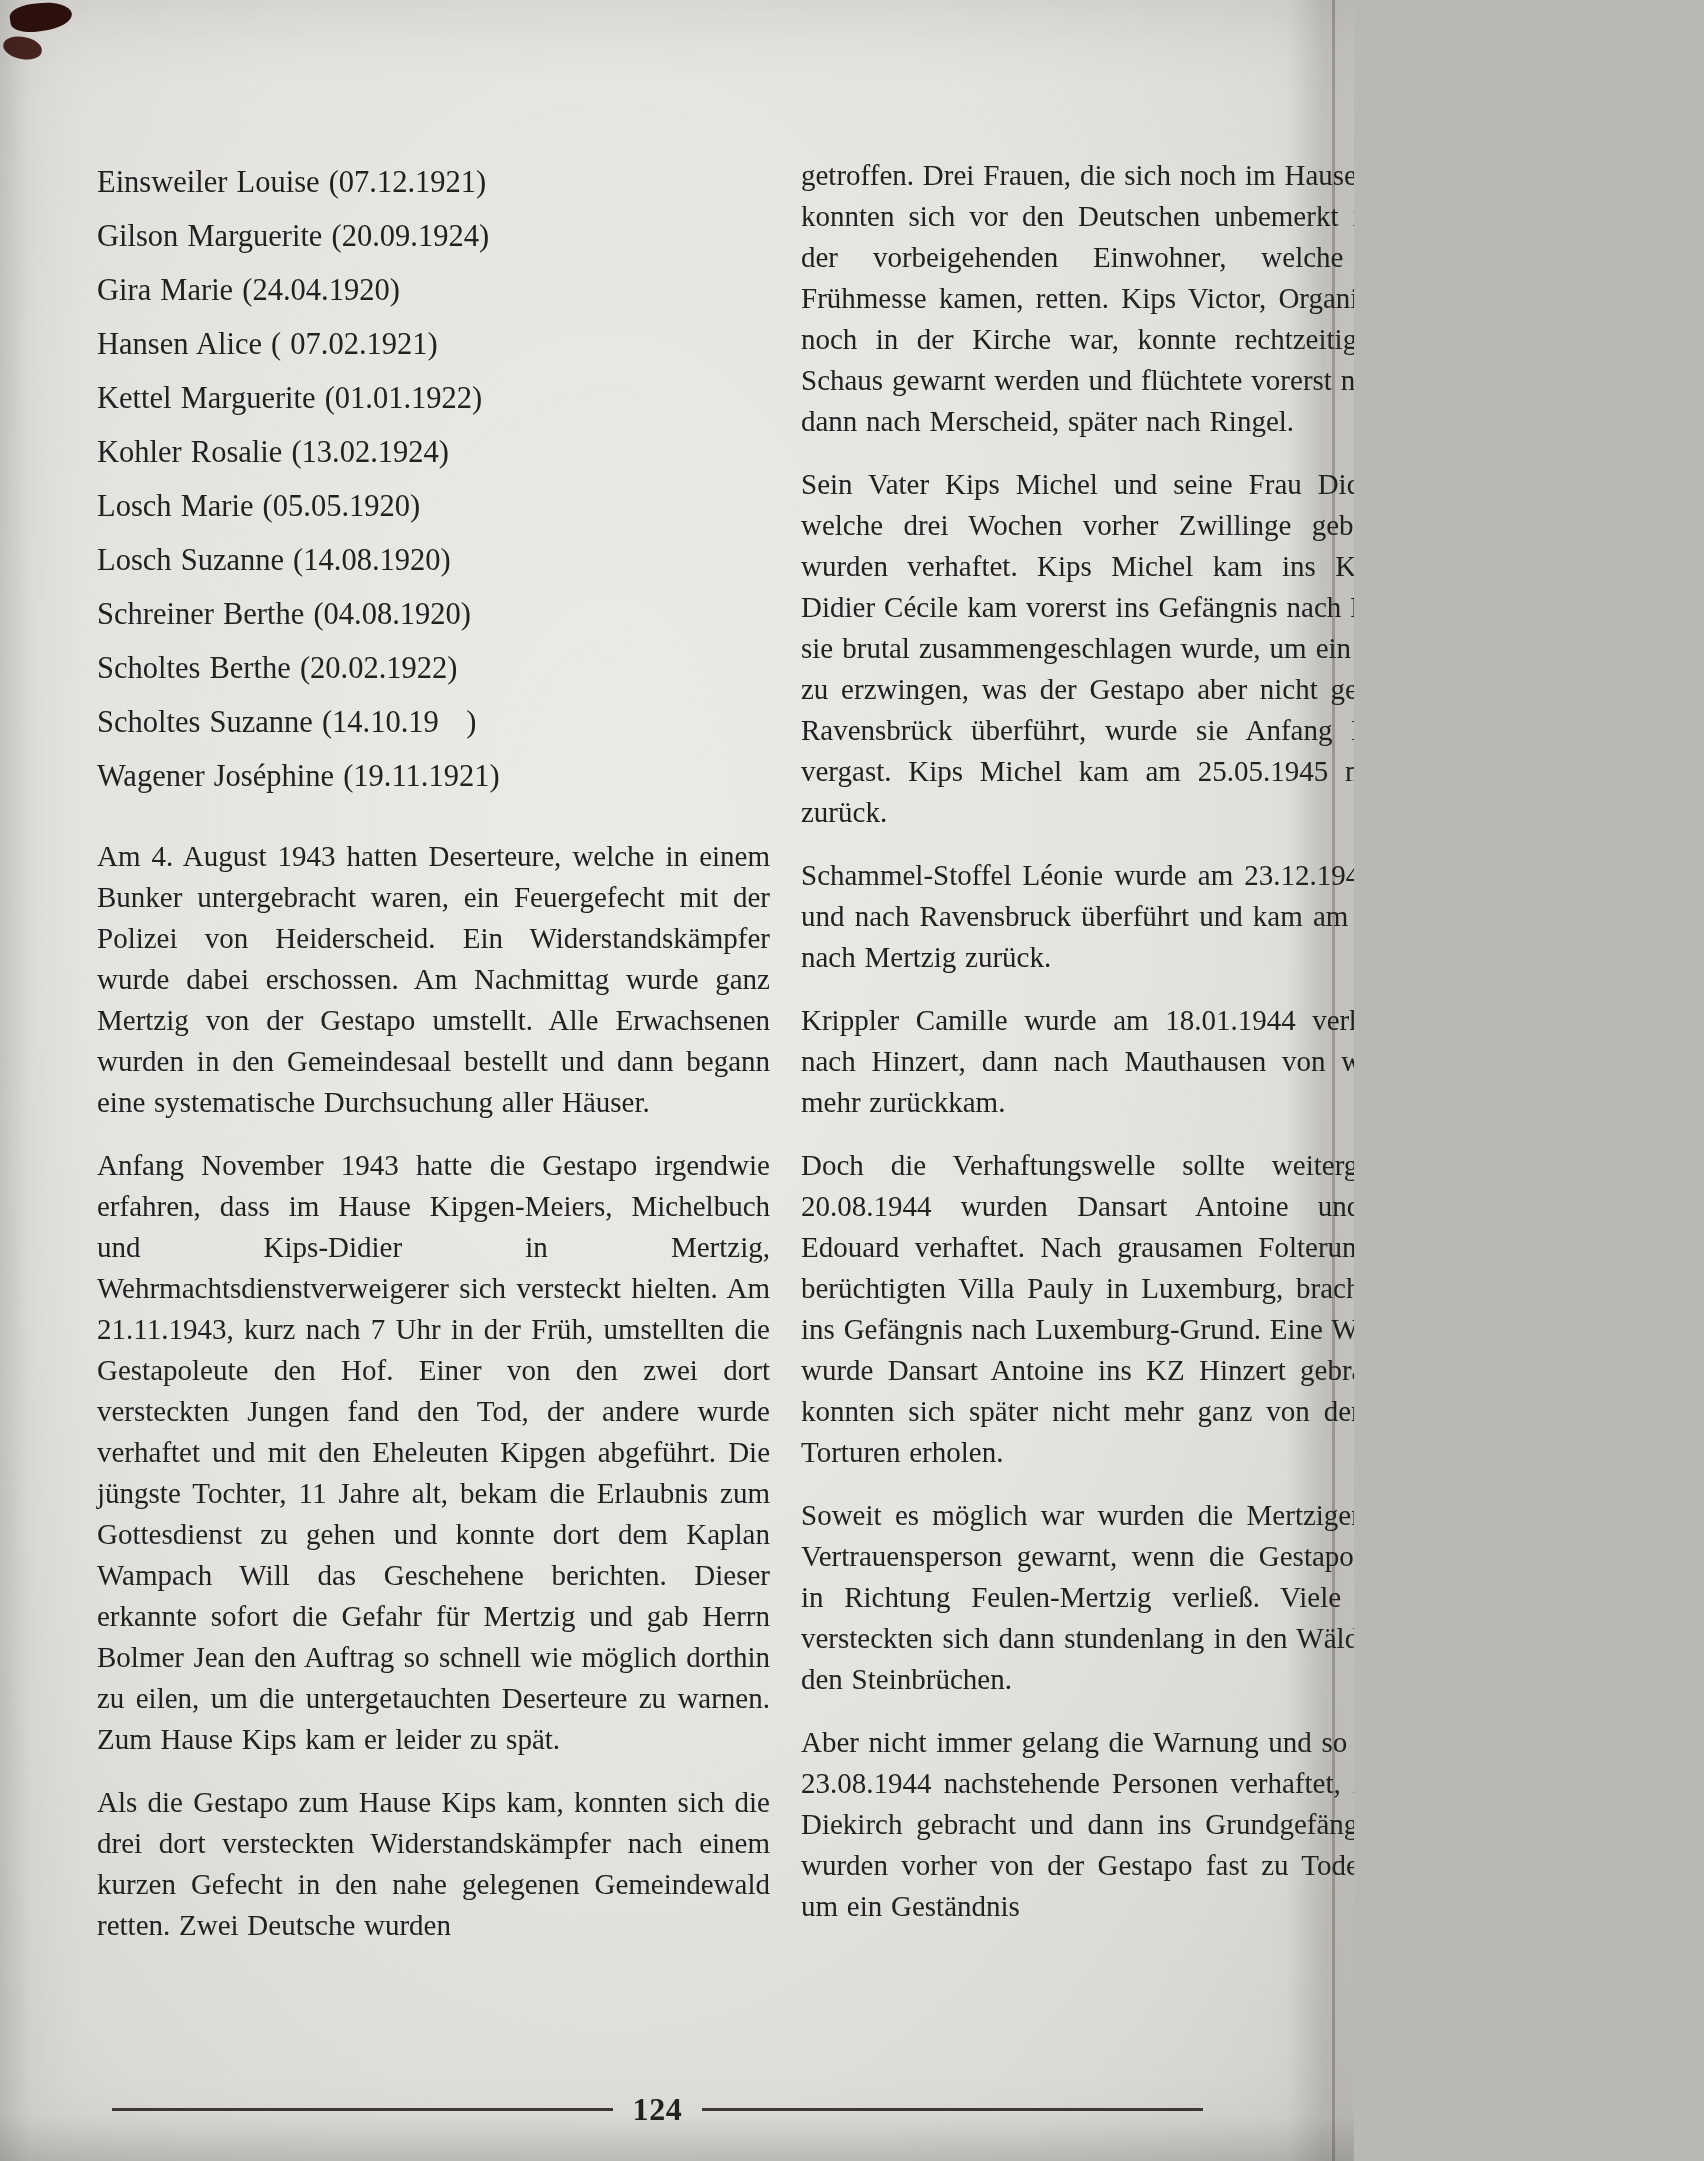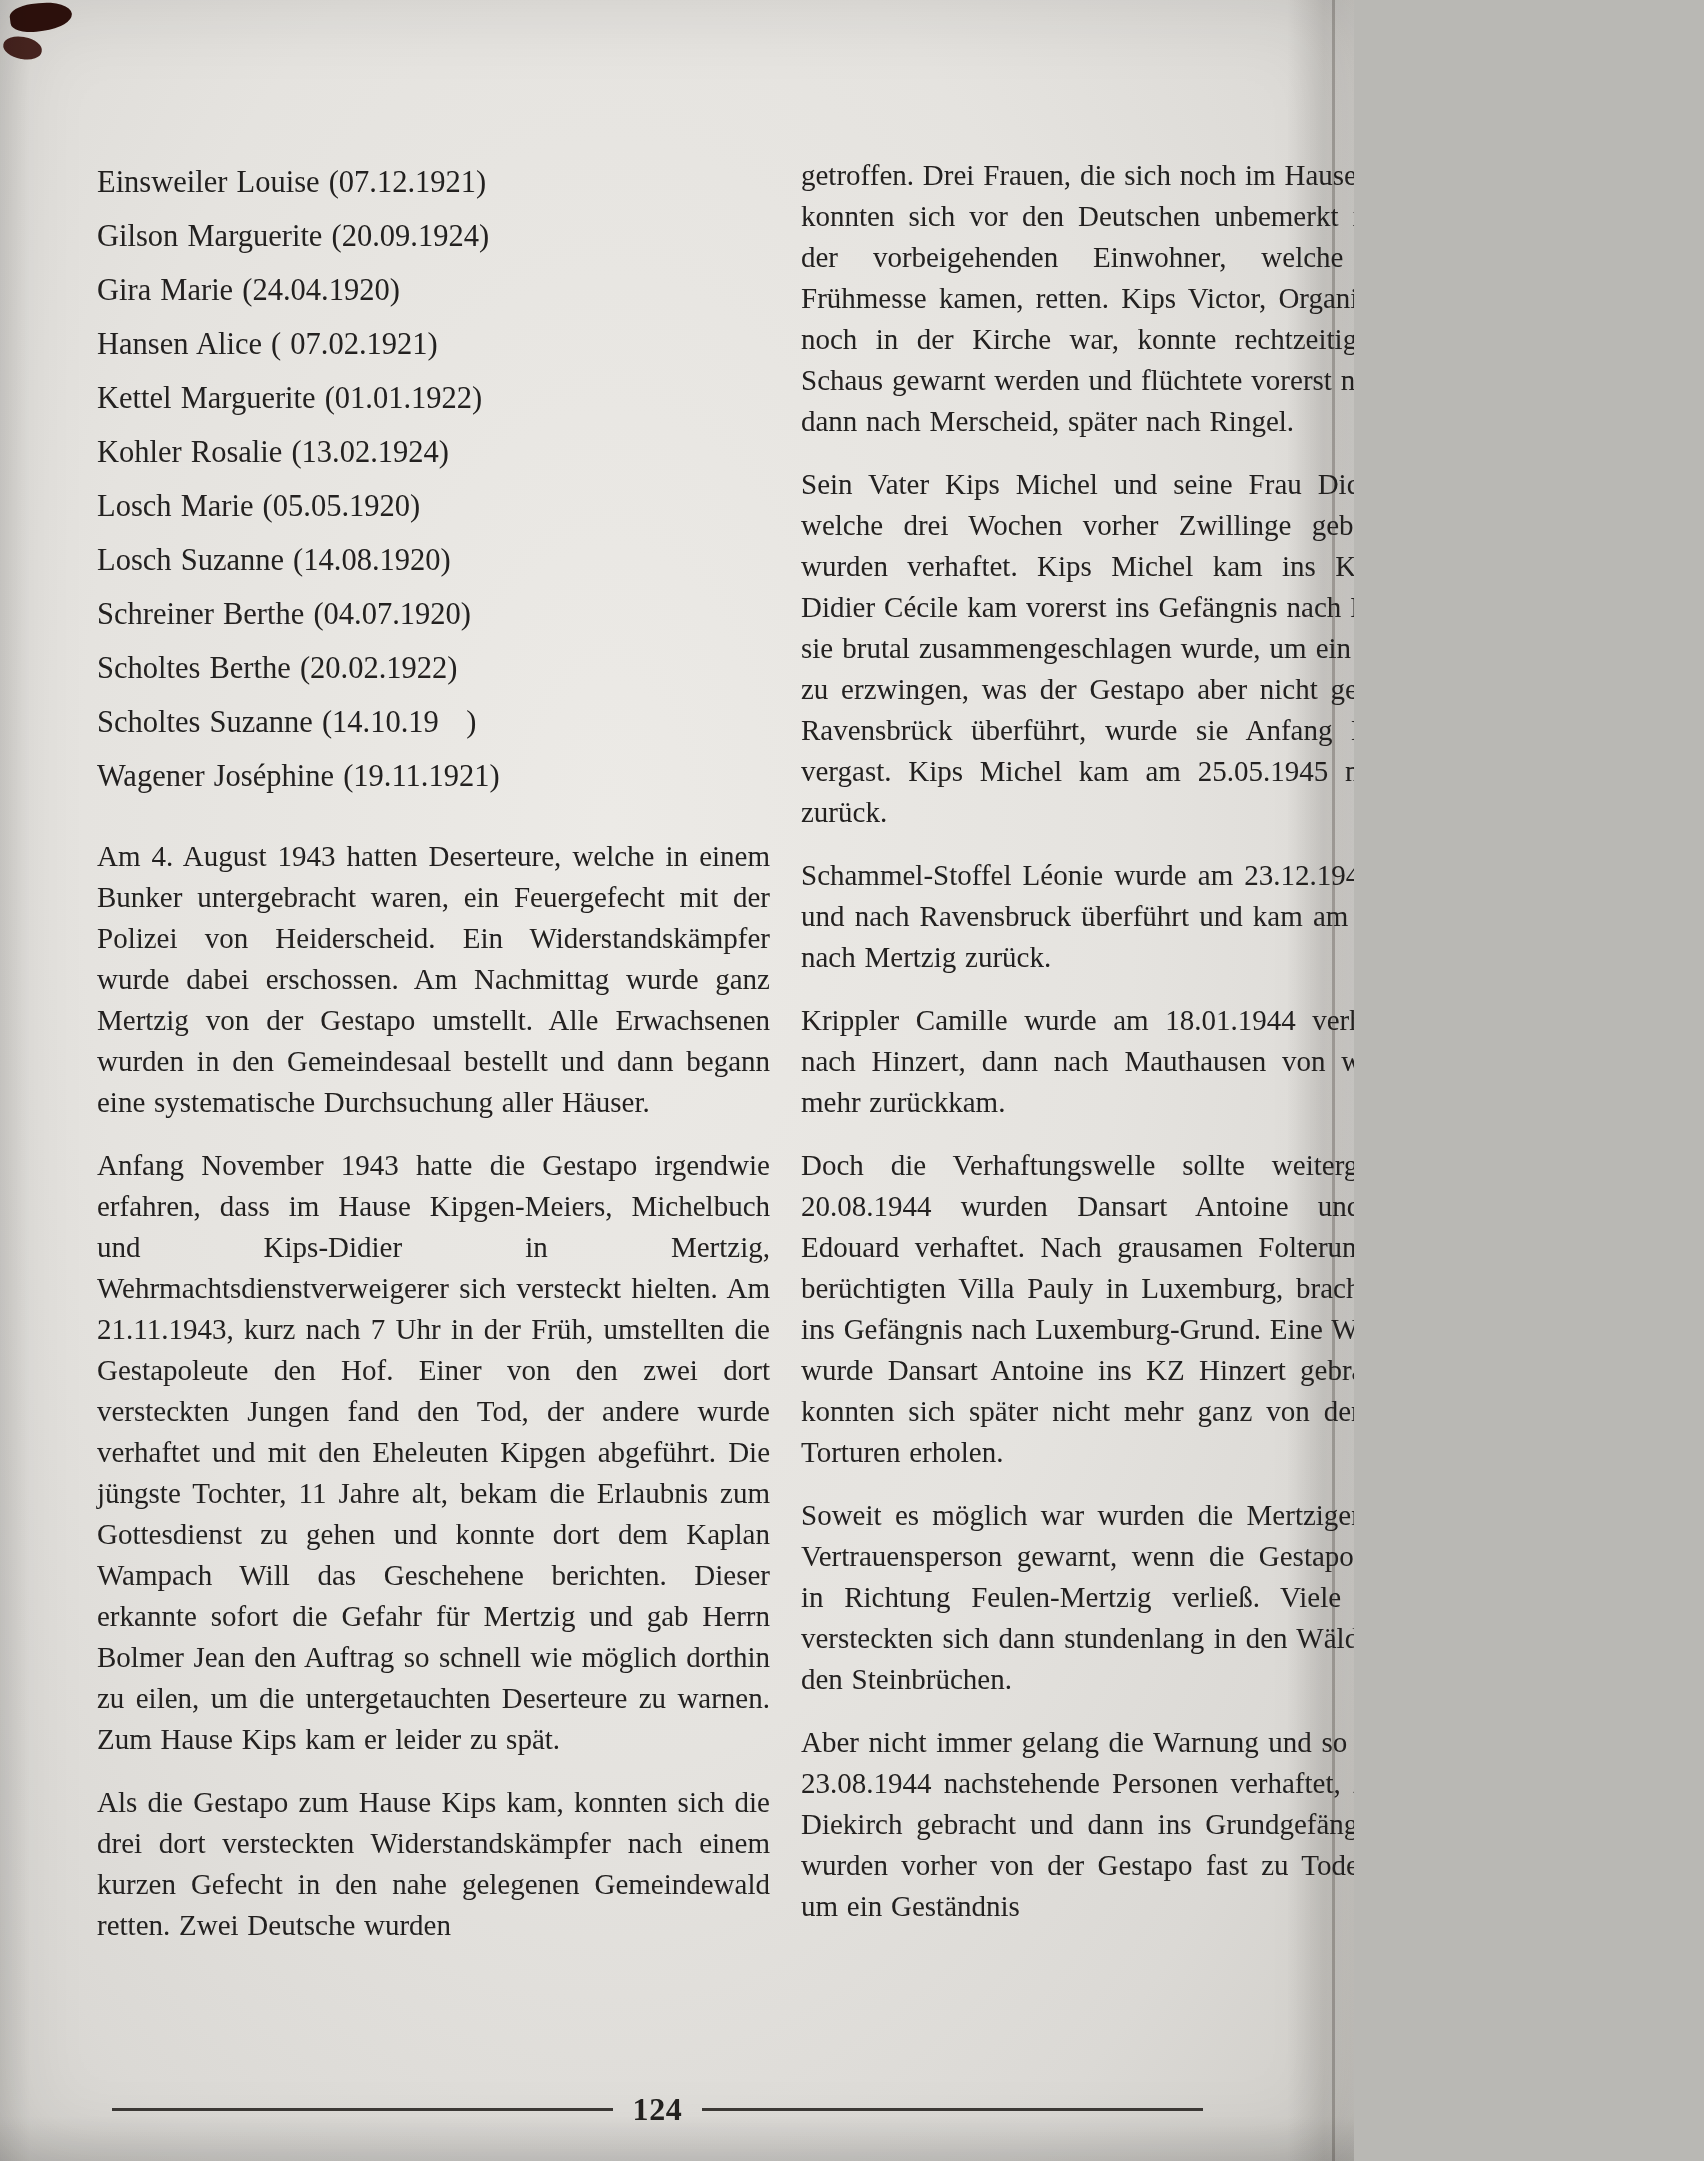--- a/index.html
+++ b/index.html
@@ -113,21 +113,21 @@
   <div class="column column-left">
     <div class="name-list">
       <div class="name-item">Einsweiler Louise (07.12.1921)</div>
       <div class="name-item">Gilson Marguerite (20.09.1924)</div>
       <div class="name-item">Gira Marie (24.04.1920)</div>
       <div class="name-item">Hansen Alice ( 07.02.1921)</div>
       <div class="name-item">Kettel Marguerite (01.01.1922)</div>
       <div class="name-item">Kohler Rosalie (13.02.1924)</div>
       <div class="name-item">Losch Marie (05.05.1920)</div>
       <div class="name-item">Losch Suzanne (14.08.1920)</div>
-      <div class="name-item">Schreiner Berthe (04.07.1920)</div>
+      <div class="name-item">Schreiner Berthe (04.08.1920)</div>
       <div class="name-item">Scholtes Berthe (20.02.1922)</div>
       <div class="name-item">Scholtes Suzanne (14.10.19   )</div>
       <div class="name-item">Wagener Joséphine (19.11.1921)</div>
     </div>
     <p>Am 4. August 1943 hatten Deserteure, welche in einem Bunker untergebracht waren, ein Feuergefecht mit der Polizei von Heiderscheid. Ein Widerstandskämpfer wurde dabei erschossen. Am Nachmittag wurde ganz Mertzig von der Gestapo umstellt. Alle Erwachsenen wurden in den Gemeindesaal bestellt und dann begann eine systematische Durchsuchung aller Häuser.</p>
     <p>Anfang November 1943 hatte die Gestapo irgendwie erfahren, dass im Hause Kipgen-Meiers, Michelbuch und Kips-Didier in Mertzig, Wehrmachtsdienstverweigerer sich versteckt hielten. Am 21.11.1943, kurz nach 7 Uhr in der Früh, umstellten die Gestapoleute den Hof. Einer von den zwei dort versteckten Jungen fand den Tod, der andere wurde verhaftet und mit den Eheleuten Kipgen abgeführt. Die jüngste Tochter, 11 Jahre alt, bekam die Erlaubnis zum Gottesdienst zu gehen und konnte dort dem Kaplan Wampach Will das Geschehene berichten. Dieser erkannte sofort die Gefahr für Mertzig und gab Herrn Bolmer Jean den Auftrag so schnell wie möglich dorthin zu eilen, um die untergetauchten Deserteure zu warnen. Zum Hause Kips kam er leider zu spät.</p>
     <p>Als die Gestapo zum Hause Kips kam, konnten sich die drei dort versteckten Widerstandskämpfer nach einem kurzen Gefecht in den nahe gelegenen Gemeindewald retten. Zwei Deutsche wurden</p>
   </div>
 
   <div class="column column-right">

